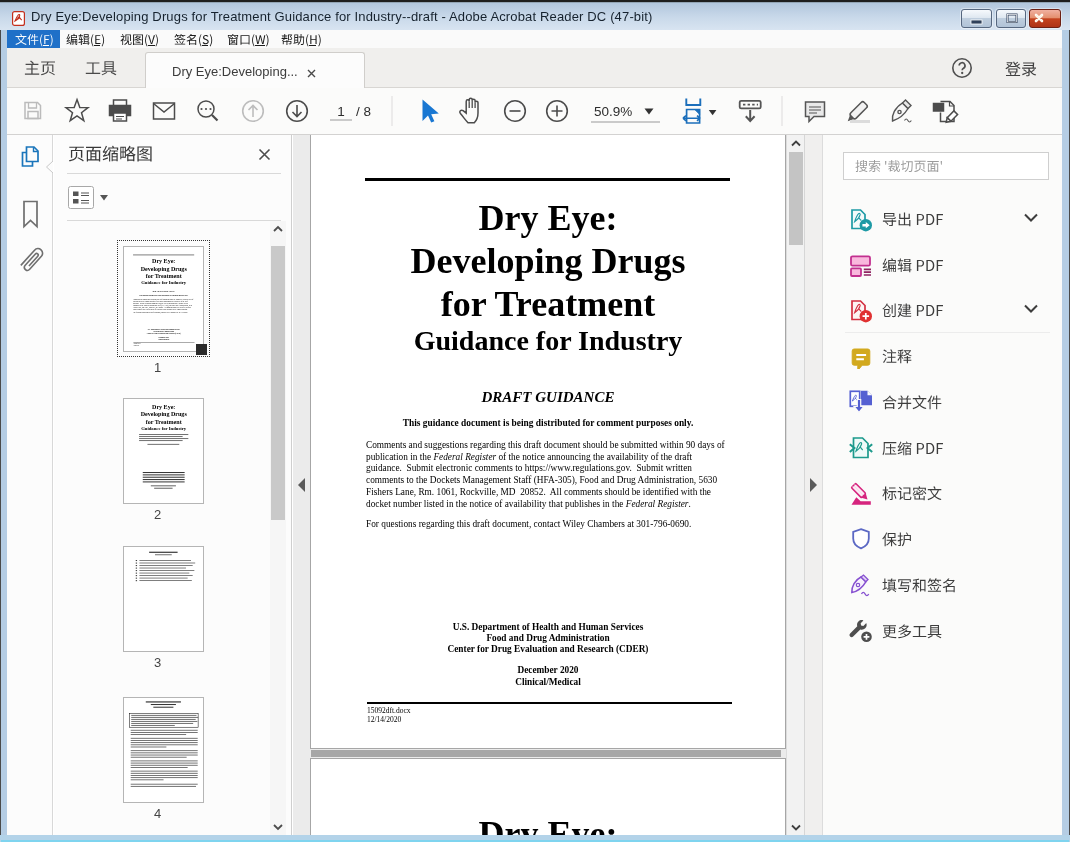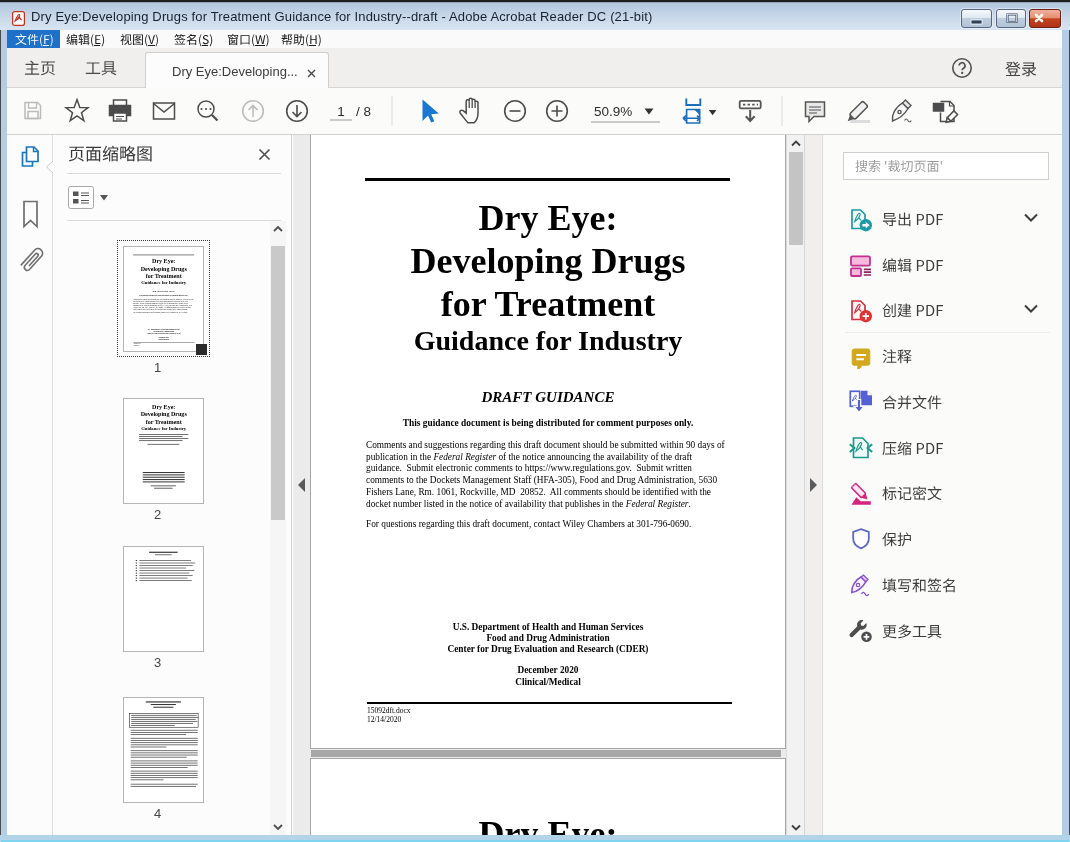--- a/index.html
+++ b/index.html
@@ -5,21 +5,21 @@
 body{font-family:"Liberation Sans",sans-serif;background:#fff;position:relative}
 .abs{position:absolute}
 .cg{position:absolute;overflow:visible}
 #titlebar{left:0;top:0;width:1070px;height:30px;background:linear-gradient(#b0c5dc 0%,#c9d9ea 55%,#d8e4f1 100%);border-top:2px solid #1e1e1e;box-shadow:inset 0 1px 0 #93a5b5}
 #title-text{left:31px;top:9px;font-size:13px;letter-spacing:0.15px;color:#16222e;white-space:nowrap}
 .winbtn{top:9px;height:19px;border:1px solid #56677f;border-radius:3px;background:linear-gradient(#f6f9fc 0%,#dfe8f1 45%,#bfcede 50%,#b1c3d7 100%);box-shadow:0 0 0 1px rgba(255,255,255,0.4)}
 #btn-close{left:1029px;width:32px;border-color:#6d2014;background:linear-gradient(#f0b0a0 0%,#e4906f 45%,#c4431f 52%,#ae3317 100%)}
 #menubar{left:1px;top:30px;width:1068px;height:18px;background:#fafafa}
 #m_hl{left:7px;top:30px;width:53px;height:18px;background:#1f70c8}
 #tabbar{left:1px;top:48px;width:1068px;height:40px;background:#f0efed;border-bottom:1px solid #d8d6d3}
-#doctab{left:145px;top:52px;width:184px;height:36px;background:#fcfcfc;border:1px solid #d0cecb;border-bottom:none;border-radius:3px 3px 0 0}
+#doctab{left:145px;top:52px;width:220px;height:36px;background:#fcfcfc;border:1px solid #d0cecb;border-bottom:none;border-radius:3px 3px 0 0}
 #doctab span{position:absolute;left:26px;top:11px;font-size:13px;color:#3c3c3c;white-space:nowrap}
 #toolbar{left:1px;top:88px;width:1068px;height:47px;background:#fbfbfa;border-bottom:1px solid #d3d2d1}
 #rail{left:7px;top:135px;width:46px;height:700px;background:#fcfcfc;border-right:1px solid #d8d8d8}
 #lpanel{left:54px;top:135px;width:238px;height:700px;background:#fcfcfc;border-right:1px solid #cfcfcf}
 #thumbscroll{left:216px;top:86px;width:16px;height:614px;background:#f6f6f6}
 #docpane{left:293px;top:135px;width:511px;height:700px;background:#ebebeb;overflow:hidden}
 .page{position:absolute;background:#fff;border:1px solid #a6a6a6;width:476px}
 #docscroll{left:493px;top:0px;width:18px;height:700px;background:#f2f2f2;border-left:1px solid #dcdcdc;position:absolute}
 #rstrip{left:804px;top:135px;width:19px;height:700px;background:#f0efee;border-left:1px solid #d6d6d6;border-right:1px solid #dcdcdc}
 #rpanel{left:823px;top:135px;width:240px;height:700px;background:#fbfbfa}
@@ -34,21 +34,21 @@
 .tnum{position:absolute;width:81px;text-align:center;font-size:13px;color:#444}
 .minipage{position:absolute;left:0;top:0;width:476px;height:624px;transform:scale(0.1675);transform-origin:0 0}
 </style></head><body>
 
 <div id="titlebar" class="abs"></div>
 <svg class="abs" style="left:12px;top:11px" width="13" height="15" viewBox="0 0 13 15">
     <rect x="0.6" y="0.6" width="11.8" height="13.8" rx="2" fill="#fff" stroke="#c3301e" stroke-width="1.2"></rect>
     <path d="M3 10 C4 7.5 5 5.3 6.2 4 C7 3.2 7.9 3.6 7.7 4.6 C7.4 6.2 5.6 8.6 3 10 Z M7.4 6.3 C8.1 7.5 8.9 8.5 9.8 9.1" fill="none" stroke="#c3301e" stroke-width="1.1"></path>
     <circle cx="6.5" cy="7" r="1.2" fill="#c3301e"></circle>
   </svg>
-<div id="title-text" class="abs">Dry Eye:Developing Drugs for Treatment Guidance for Industry--draft - Adobe Acrobat Reader DC (21-bit)</div>
+<div id="title-text" class="abs">Dry Eye:Developing Drugs for Treatment Guidance for Industry--draft - Adobe Acrobat Reader DC (47-bit)</div>
 <div class="winbtn abs" id="btn-min" style="left:961px;width:31px"></div>
 <div class="winbtn abs" id="btn-max" style="left:996px;width:30px"></div>
 <div class="winbtn abs" id="btn-close"></div>
 <svg class="abs" style="left:961px;top:9px" width="100" height="19" viewBox="0 0 100 19">
     <rect x="10" y="11" width="11" height="4" fill="#30415a" stroke="#fff" stroke-width="0.8"></rect>
     <rect x="46.5" y="5.5" width="9" height="7.5" fill="none" stroke="#30415a" stroke-width="2"></rect>
     <rect x="46.5" y="5.5" width="9" height="7.5" fill="none" stroke="#fff" stroke-width="0.7"></rect>
     <path d="M75 6 L81 12 M81 6 L75 12" stroke="#fff" stroke-width="2.6" stroke-linecap="round"></path>
     <path d="M75 6 L81 12 M81 6 L75 12" stroke="#fdf2e0" stroke-width="1.4" stroke-linecap="round"></path>
   </svg>

